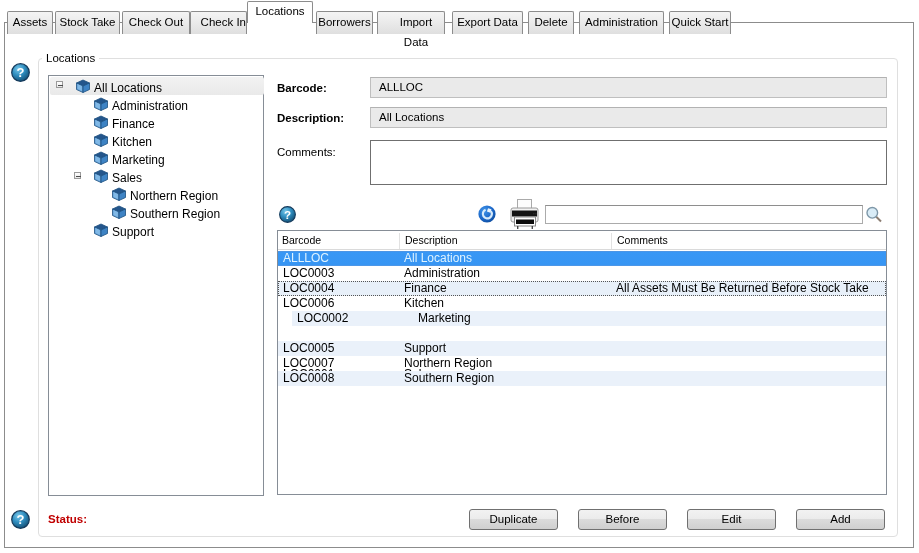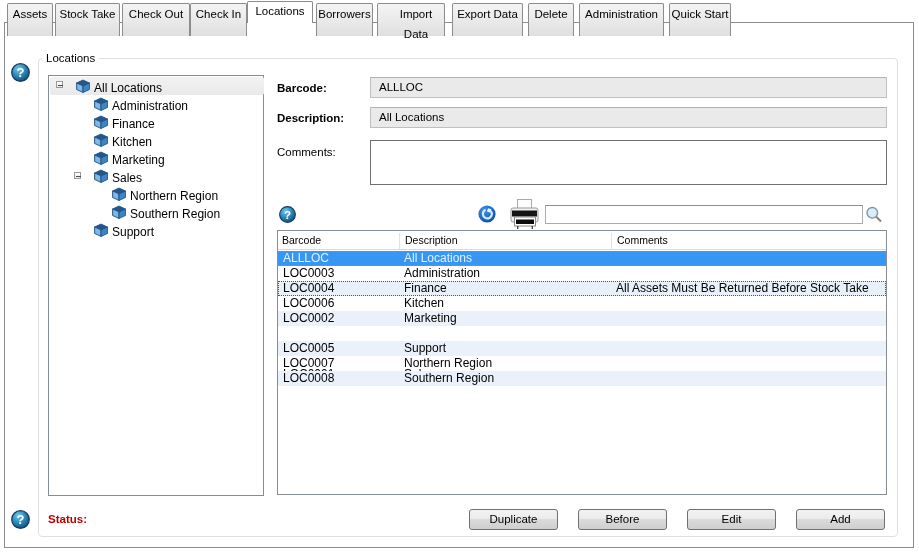--- a/index.html
+++ b/index.html
@@ -1,21 +1,21 @@
 <!DOCTYPE html>
 <html><head>
 <meta charset="utf-8">
 <style>
   * { margin:0; padding:0; box-sizing:border-box; }
   html,body { background:#ffffff; }
   #root { position:relative; width:919px; height:553px; font-family:"Liberation Sans", sans-serif; font-size:11px; color:#000; overflow:hidden; background:#fff; }
   .abs { position:absolute; }
 
   
-  .tab { position:absolute; top:3px; height:33px; background:linear-gradient(#f4f4f4,#ebebeb 45%,#dfdfdf); border:1px solid #8c8c8c; border-bottom:none; text-align:center; line-height:20px; font-size:11.5px; z-index:2; border-radius:2px 2px 0 0; }
+  .tab { position:absolute; top:11px; height:23px; background:linear-gradient(#f4f4f4,#ebebeb 45%,#dfdfdf); border:1px solid #8c8c8c; border-bottom:none; text-align:center; line-height:20px; font-size:11.5px; z-index:2; border-radius:2px 2px 0 0; }
   .tab.sel { top:1px; height:22px; background:#fff; z-index:4; line-height:19px; }
   #contentbox { position:absolute; left:4px; top:22px; width:910px; height:526px; border:1px solid #8c8c8c; background:#fff; }
 
   .heading { position:absolute; left:38px; top:35px; width:860px; text-align:center; font-weight:bold; font-size:11.5px; }
 
   
   #groupbox { position:absolute; left:38px; top:58px; width:860px; height:479px; border:1px solid #dfdfdf; border-radius:4px; }
   #grouplabel { position:absolute; left:42px; top:52px; background:#fff; padding:0 4px; font-size:11.5px; }
 
   
@@ -52,21 +52,21 @@
   #status { position:absolute; left:48px; top:513px; color:#c00000; font-weight:bold; font-size:11.5px; }
 </style>
 </head>
 <body>
 <div id="root">
   <div id="contentbox"></div>
 
   <div class="tab" style="left:7px;width:46px;">Assets</div>
   <div class="tab" style="left:55px;width:65px;">Stock Take</div>
   <div class="tab" style="left:122px;width:68px;">Check Out</div>
-  <div class="tab" style="left:190px;width:57px;">Check In</div>
+  <div class="tab" style="left:190px;width:57px;text-align:right;">Check In</div>
   <div class="tab sel" style="left:247px;width:66px;">Locations</div>
   <div class="tab" style="left:316px;width:57px;">Borrowers</div>
   <div class="tab" style="left:377px;width:68px;padding-left:10px;">Import Data</div>
   <div class="tab" style="left:452px;width:71px;">Export Data</div>
   <div class="tab" style="left:528px;width:46px;">Delete</div>
   <div class="tab" style="left:579px;width:85px;">Administration</div>
   <div class="tab" style="left:669px;width:62px;">Quick Start</div>
 
 
   <div id="groupbox"></div>
@@ -211,21 +211,21 @@
       </div>
     <div class="grow rowfocus" style="top:50px;">
         <span class="c1">LOC0004</span>
         <span class="c2">Finance</span>
         <span class="c3">All Assets Must Be Returned Before Stock Take</span>
       </div>
     <div class="grow" style="top:65px;">
         <span class="c1">LOC0006</span>
         <span class="c2">Kitchen</span>
       </div>
-    <div class="grow rowalt" style="top:80px;">
+    <div class="grow rowalt" style="top:80px;margin-left:14px;">
         <span class="c1">LOC0002</span>
         <span class="c2">Marketing</span>
       </div>
     <div class="grow" style="top:95px;margin-top:41px;">
         <span class="c1">LOC0001</span>
         <span class="c2">Sales</span>
       </div>
     <div class="grow rowalt" style="top:110px;">
         <span class="c1">LOC0005</span>
         <span class="c2">Support</span>

